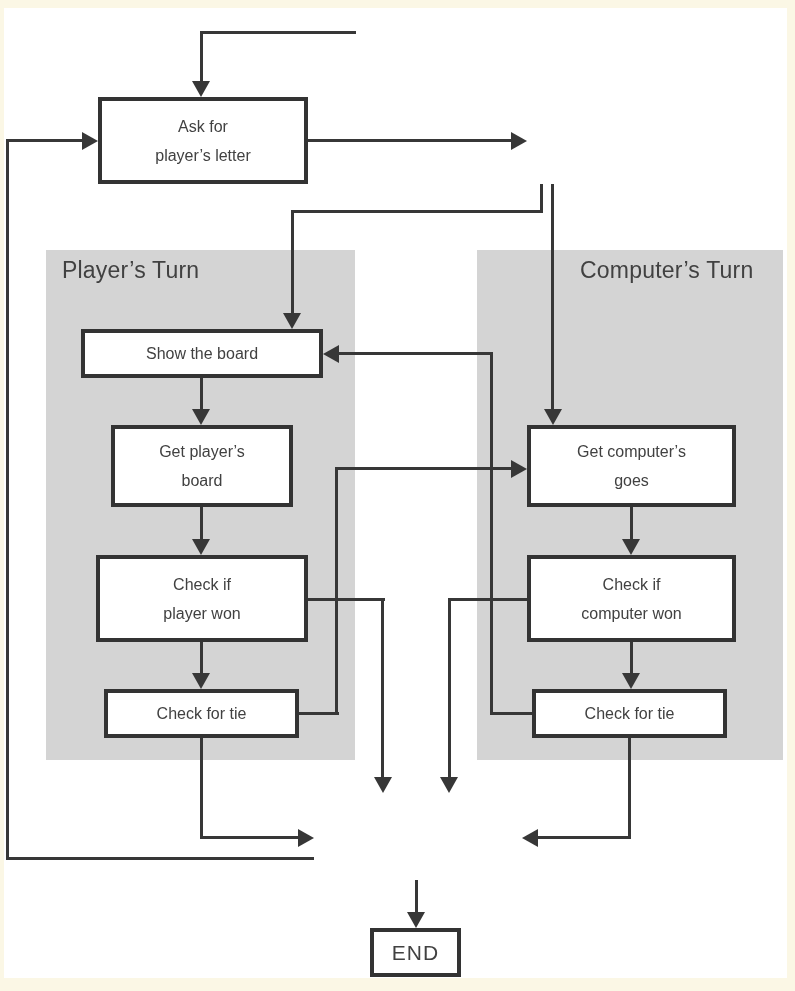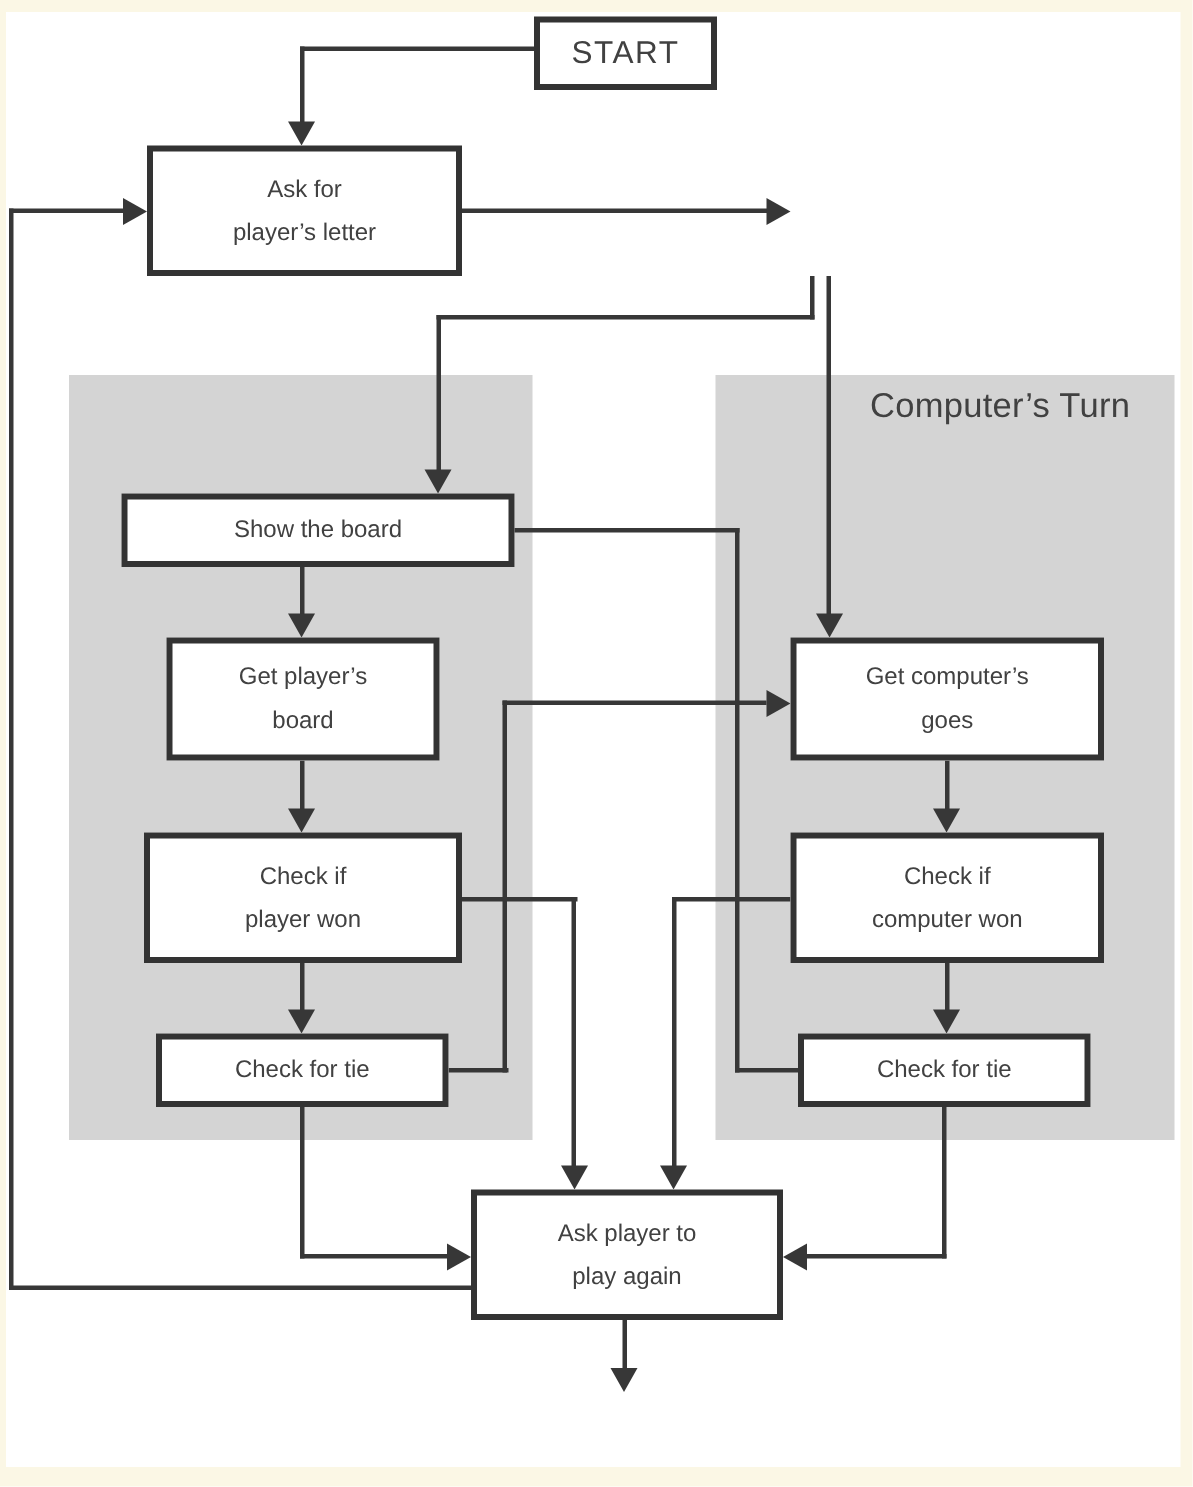--- a/index.html
+++ b/index.html
@@ -36,20 +36,21 @@
   .ah-left{border-top:9px solid transparent;border-bottom:9px solid transparent;border-right:16px solid #373737;}
 </style>
 </head>
 <body>
 
 <div class="page">
   <div class="canvas">
 
     <div class="panel" style="left:42px;top:242px;width:309px;height:510px;"></div>
     <div class="panel" style="left:473px;top:242px;width:306px;height:510px;"></div>
+    <div class="panel-label" style="left:58px;top:249px;">Player’s Turn</div>
     <div class="panel-label" style="left:576px;top:249px;">Computer’s Turn</div>
 
     <div class="ln" style="left:196px;top:23px;width:156px;height:3px;"></div>
     <div class="ln" style="left:196px;top:23px;width:3px;height:52px;"></div>
     <div class="ah ah-down" style="left:188px;top:73px;"></div>
 
     <div class="ln" style="left:304px;top:131px;width:204px;height:3px;"></div>
     <div class="ah ah-right" style="left:507px;top:124px;"></div>
 
     <div class="ln" style="left:2px;top:849px;width:308px;height:3px;"></div>
@@ -102,31 +103,28 @@
 
     <div class="ln" style="left:626px;top:499px;width:3px;height:33px;"></div>
     <div class="ah ah-down" style="left:618px;top:531px;"></div>
 
     <div class="ln" style="left:626px;top:634px;width:3px;height:33px;"></div>
     <div class="ah ah-down" style="left:618px;top:665px;"></div>
 
     <div class="ln" style="left:411px;top:872px;width:3px;height:33px;"></div>
     <div class="ah ah-down" style="left:403px;top:904px;"></div>
 
-    <div class="node terminal" style="left:352px;top:3px;width:122px;height:49px;">
-      <span class="lbl">START</span>
-    </div>
 
     <div class="node" style="left:94px;top:89px;width:210px;height:87px;">
       <span class="lbl">Ask for
 player’s letter</span>
     </div>
 
 
-    <div class="node" style="left:77px;top:321px;width:262px;height:49px;">
+    <div class="node" style="left:77px;top:321px;width:242px;height:49px;">
       <span class="lbl">Show the board</span>
     </div>
 
     <div class="node" style="left:107px;top:417px;width:182px;height:82px;">
       <span class="lbl">Get player’s
 board</span>
     </div>
 
     <div class="node" style="left:92px;top:547px;width:212px;height:87px;">
       <span class="lbl">Check if
@@ -144,20 +142,19 @@
 
     <div class="node" style="left:523px;top:547px;width:209px;height:87px;">
       <span class="lbl">Check if
 computer won</span>
     </div>
 
     <div class="node" style="left:528px;top:681px;width:195px;height:49px;">
       <span class="lbl">Check for tie</span>
     </div>
 
-    <div class="node" style="left:310px;top:785px;width:208px;height:87px;">
-      <span class="lbl">Ask player to
-play again</span>
+
+    <div class="node terminal" style="left:366px;top:920px;width:91px;height:49px;">
+      <span class="lbl">END</span>
     </div>
-
 
   </div>
 </div>
 
 </body></html>

